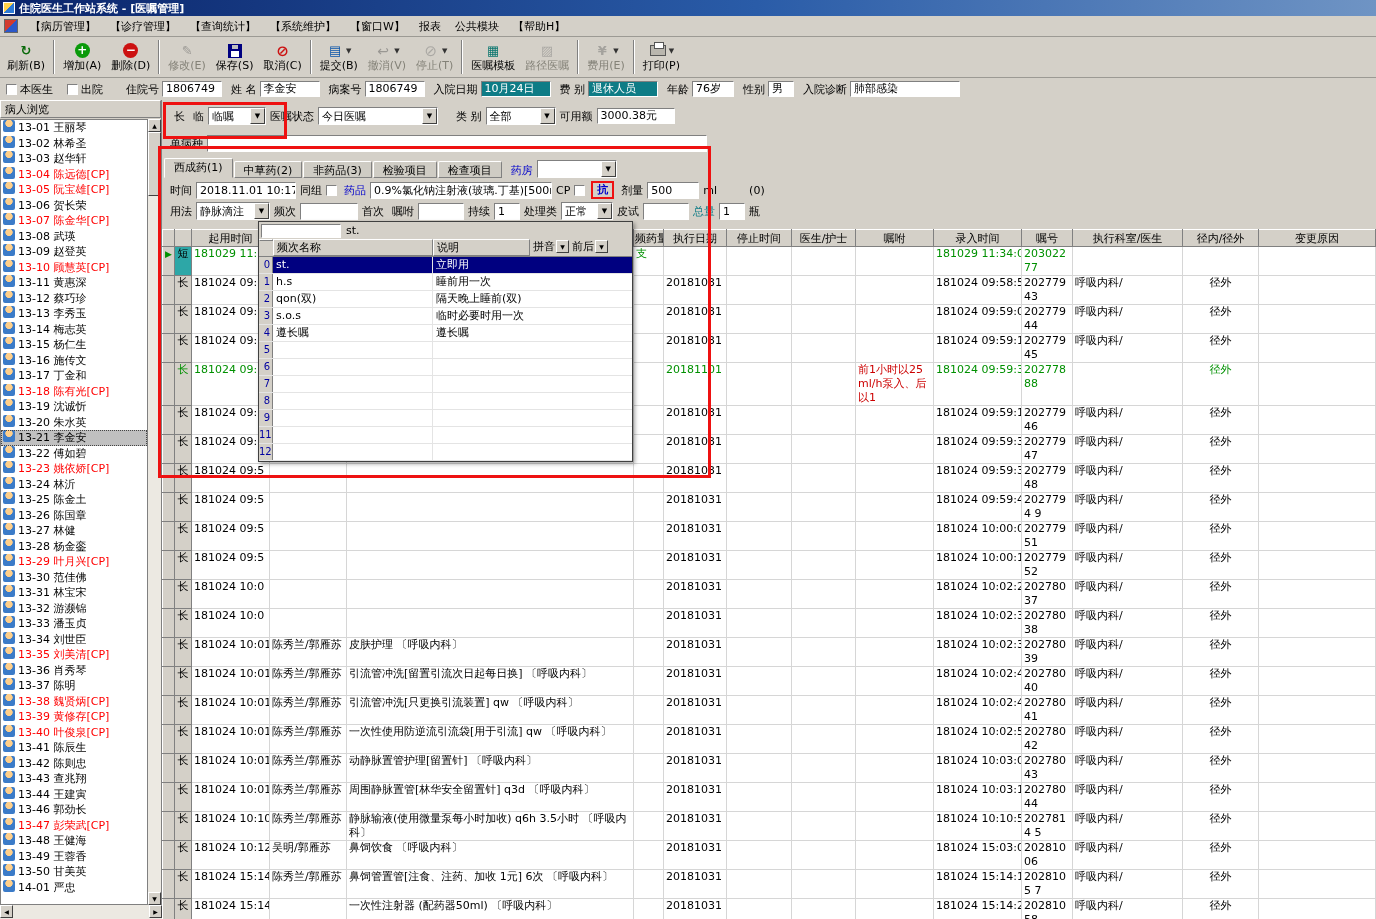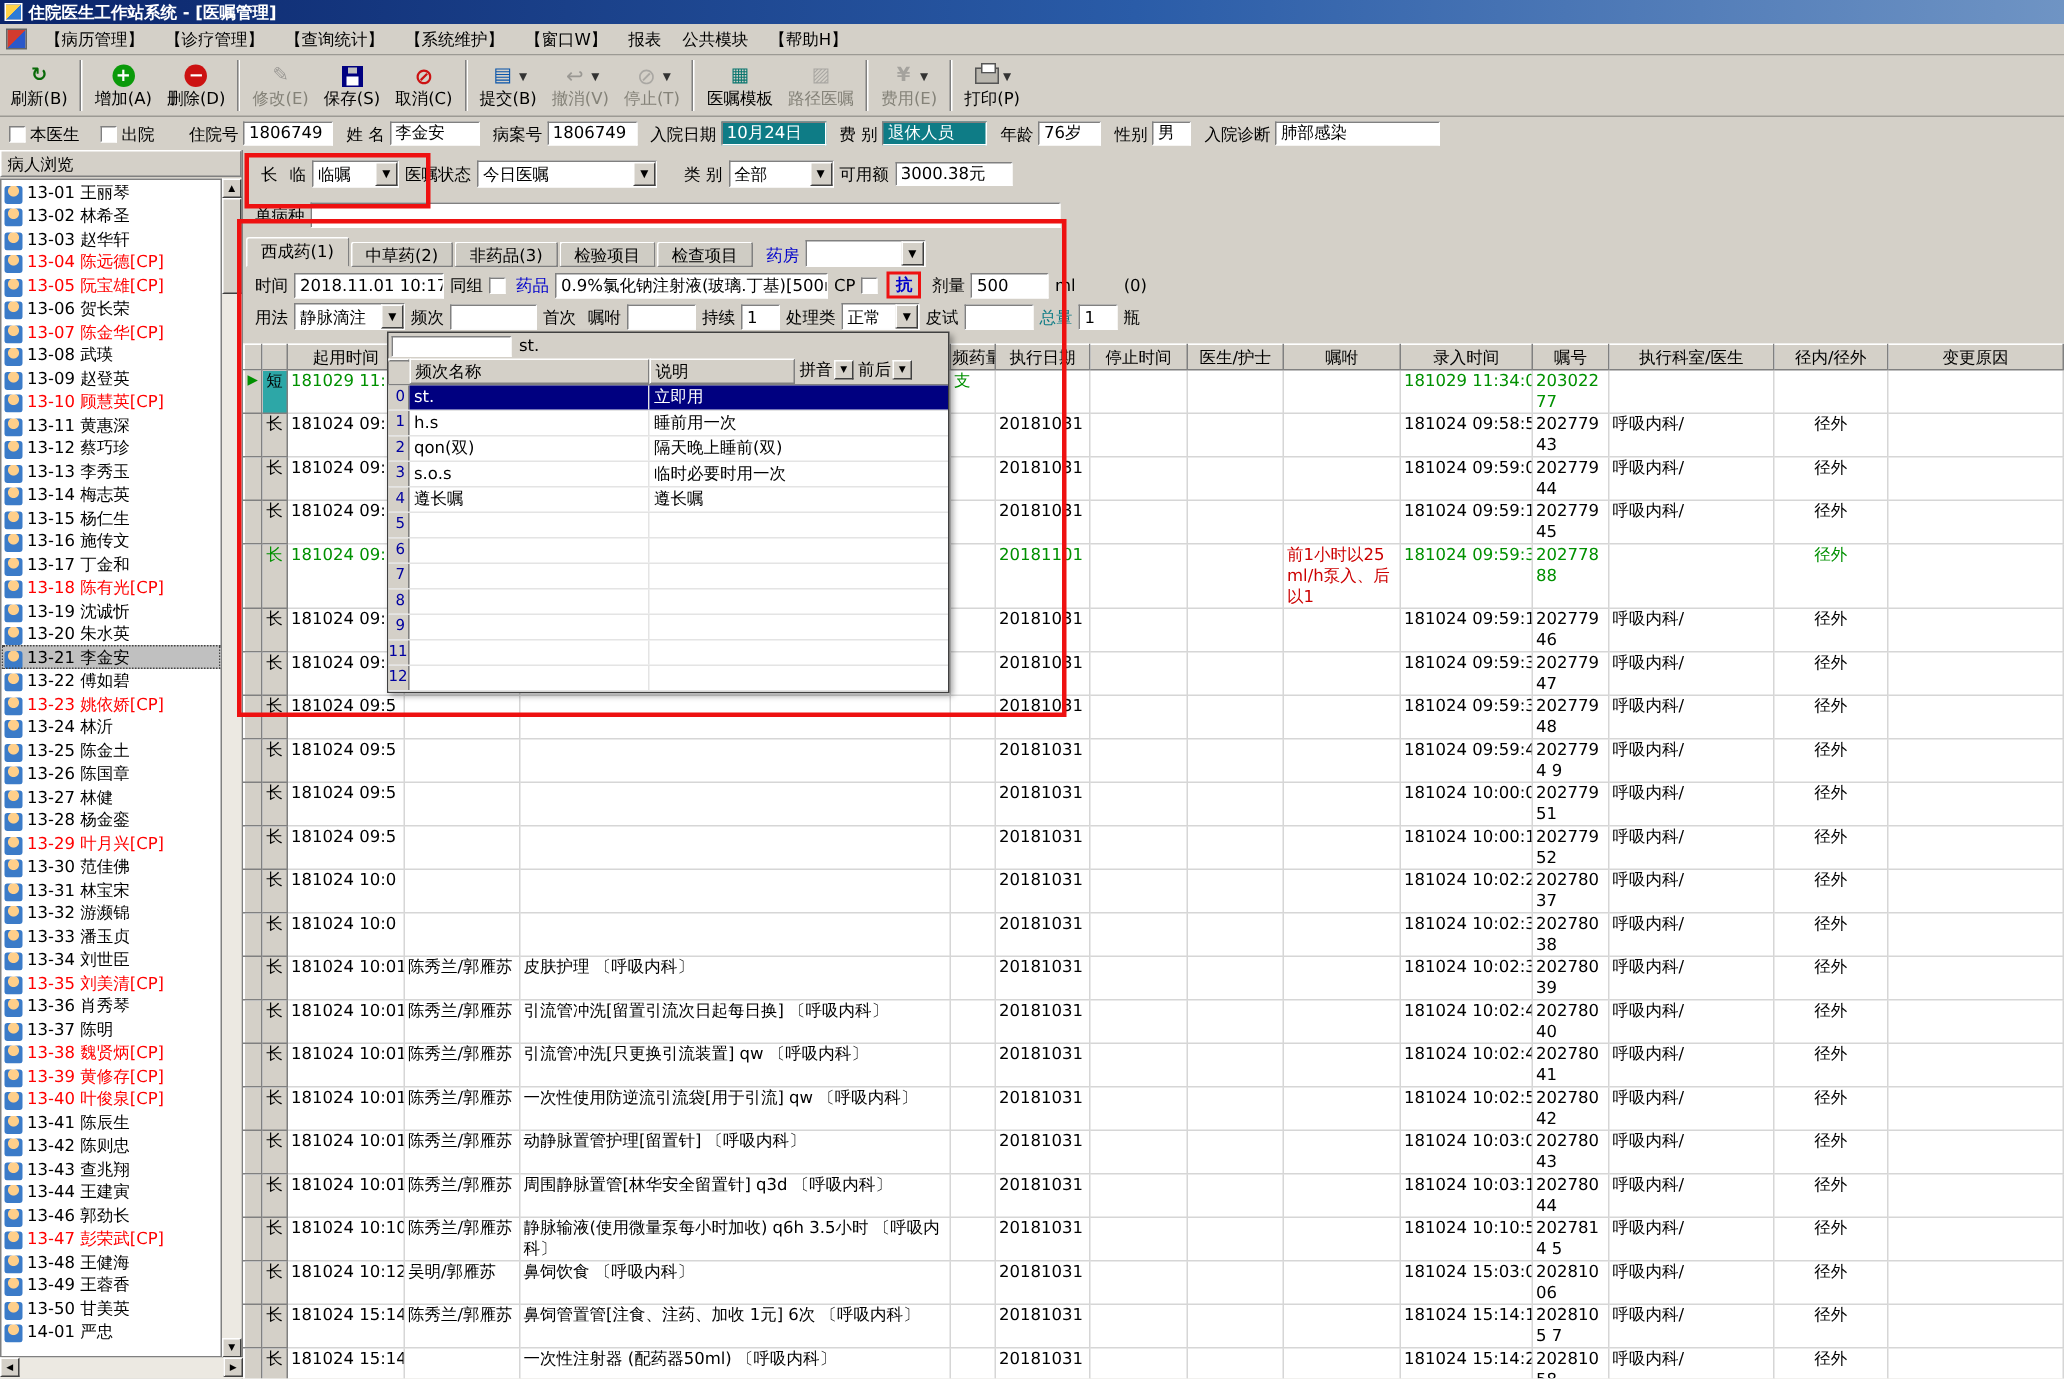--- a/index.html
+++ b/index.html
@@ -41,21 +41,21 @@
 .infobar1{position:absolute;left:0;top:78px;width:100%;height:22px;display:flex;align-items:center;padding:0 6px;white-space:nowrap}
 .chk{display:flex;align-items:center;margin-right:14px}
 .cb{width:11px;height:11px;background:#fff;border:1px solid;border-color:#808080 #fff #fff #808080;display:inline-block;margin-right:3px;flex:none}
 .flabel{margin:0 3px 0 9px}
 .fbox{display:inline-block;height:16px;line-height:14px;padding:0 3px;background:#fff;border:1px solid;border-color:#808080 #fff #fff #808080;overflow:hidden;white-space:nowrap;vertical-align:middle}
 .fbox.hl{background:#0e7c86;color:#fff}.w60{width:60px}.w70{width:70px}.w42{width:42px}.w26{width:26px}.w110{width:110px}
 
 .sidebar{position:absolute;left:0;top:100px;width:162px;bottom:0;background:#d4d0c8;border-right:1px solid #808080}
 .sb-title{height:18px;line-height:17px;padding-left:4px;border:1px solid;border-color:#fff #808080 #808080 #fff}
 .sb-list{position:absolute;left:0;top:19px;right:13px;bottom:14px;background:#fff;border:1px solid #808080;overflow:hidden}
-.pt{display:flex;align-items:flex-end;height:15.5px;padding-left:2px;white-space:nowrap;overflow:hidden}
+.pt{display:flex;align-items:flex-start;height:15.5px;padding-left:2px;white-space:nowrap;overflow:hidden}
 .pt .pt-label{overflow:hidden}
 .pt.cp .pt-label{color:#f00}
 .pt.sel{background:#c0c0c0;outline:1px dotted #444;outline-offset:-1px}
 .pt-icon{width:12px;height:12px;margin-right:3px;border-radius:2px;background:radial-gradient(circle at 50% 28%,#ffcf8a 0 32%,#3b7bc8 38%);flex:none}
 .sb-vscroll{position:absolute;right:0;top:19px;width:13px;bottom:14px;background:#ece9e2}
 .sb-arrow{height:13px;width:13px;background:#d4d0c8;border:1px solid;border-color:#fff #404040 #404040 #fff;font-size:6px;display:flex;align-items:center;justify-content:center}
 .sb-thumb{position:absolute;top:13px;left:0;width:13px;height:64px;background:#d4d0c8;border:1px solid;border-color:#fff #404040 #404040 #fff}
 .sb-vscroll .down{position:absolute;bottom:0}
 .sb-hscroll{position:absolute;left:0;bottom:0;height:14px;width:162px;background:#ece9e2;display:flex}
 .sb-hscroll .track{flex:1}
@@ -70,21 +70,21 @@
 .inbox{height:17px;background:#fff;border:1px solid;border-color:#808080 #fff #fff #808080;padding:0 3px;line-height:15px;overflow:hidden;white-space:nowrap}
 .tabs{position:absolute;left:2px;top:58px;display:flex;align-items:flex-end;height:20px}
 .tab{height:17px;padding:1px 9px 0;border:1px solid;border-color:#fff #808080 #808080 #fff;border-radius:2px 2px 0 0;background:#cfccc4;margin-right:1px;white-space:nowrap}
 .tab.active{height:20px;background:#d4d0c8;border-bottom-color:#d4d0c8}
 .blue{color:#0000cc}
 .teal{color:#0e7c86}
 .form1{position:absolute;left:4px;top:81px;display:flex;align-items:center;height:18px;white-space:nowrap}
 .form2{position:absolute;left:4px;top:102px;display:flex;align-items:center;height:18px;white-space:nowrap}
 .anti-btn{height:18px;padding:0 4px;margin:0 3px;border:2px solid #e11;background:#d4d0c8;color:#0000cc;font-weight:bold;line-height:13px}
 
-.table-wrap{position:absolute;left:0;top:129px;right:0;bottom:0;overflow:hidden;background:#ffffff}
+.table-wrap{position:absolute;left:0;top:129px;right:0;bottom:0;overflow:hidden;background:#0c4a6e}
 .otable{border-collapse:collapse;table-layout:fixed;width:1214px}
 .otable th{background:#d4d0c8;border:1px solid;border-color:#fff #808080 #808080 #fff;height:17px;font-weight:normal;overflow:hidden;white-space:nowrap;padding:0 1px;text-align:center}
 .otable td{border-right:1px solid #d6d6d6;border-bottom:1px solid #d6d6d6;background:#fff;height:15px;line-height:14px;padding:0 2px;overflow:hidden;white-space:nowrap;vertical-align:top}
 td.gut{background:#d4d0c8;border:1px solid;border-color:#fff #808080 #808080 #fff;text-align:center;padding:0}
 td.mark{font-size:9px}
 tr.green td{color:#009000}
 td.c-qty{color:#009000}
 td.c-note{color:#cc0000;white-space:normal;word-break:break-all}
 tr.green td.c-note{color:#cc0000}
 td.c-content,td.c-no{white-space:normal;word-break:break-all}

